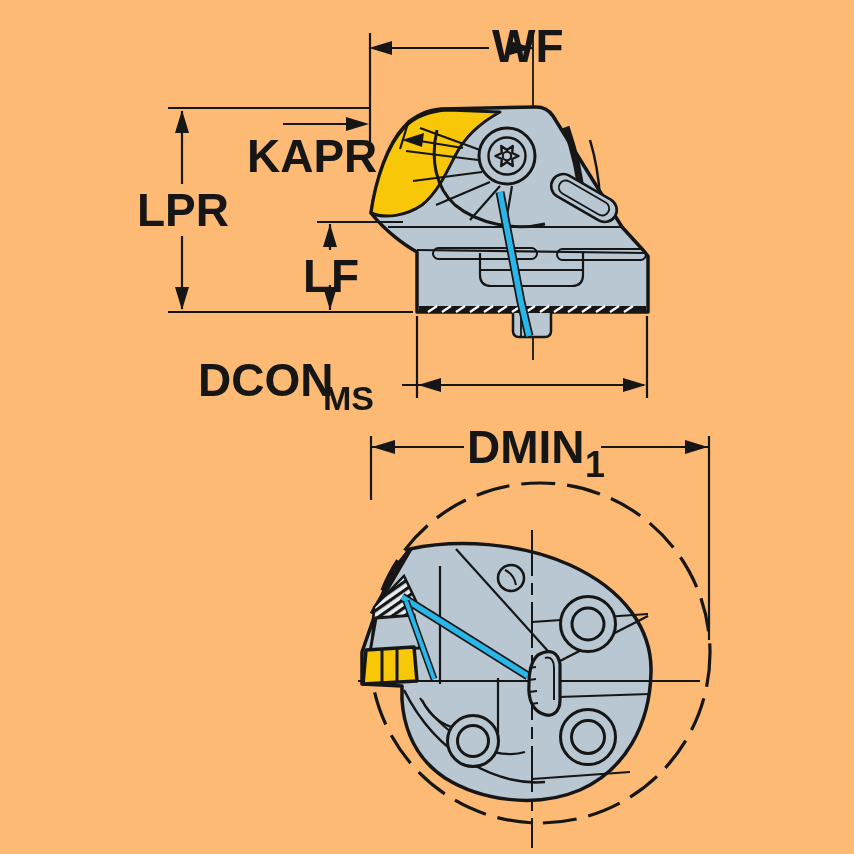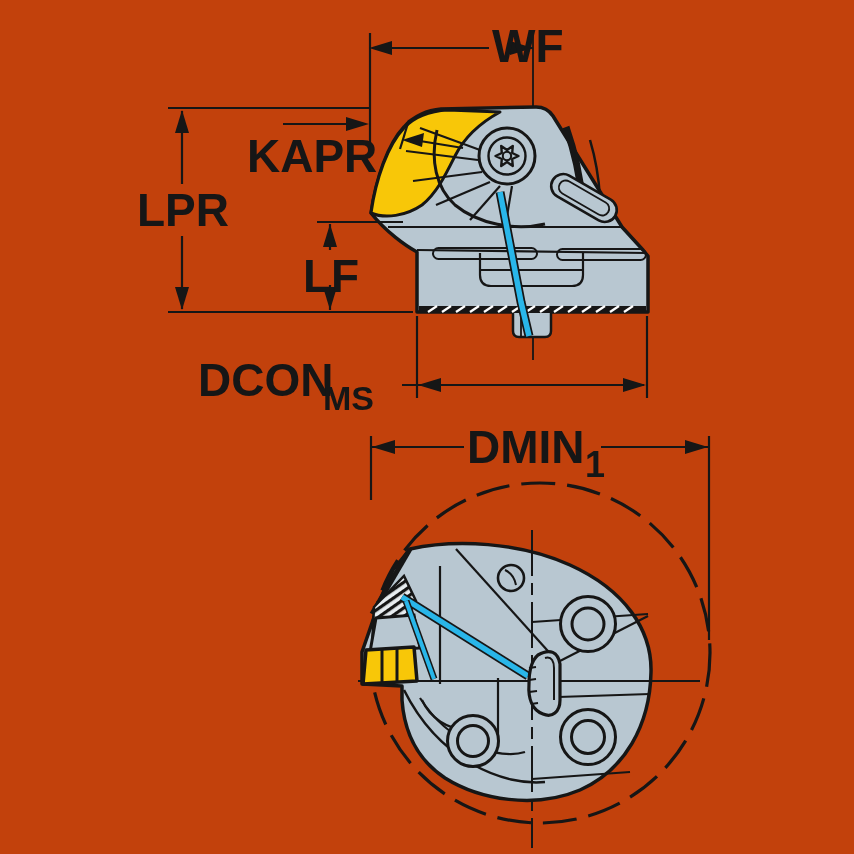--- a/index.html
+++ b/index.html
@@ -1,16 +1,16 @@
 <!DOCTYPE html>
 <html><head>
 <meta charset="utf-8">
 <style>
   html,body{margin:0;padding:0;background:#ffffff;}
-  .stage{position:relative;width:854px;height:854px;background:#c2410c;overflow:hidden;}
+  .stage{position:relative;width:854px;height:854px;background:#fdba74;overflow:hidden;}
   svg{display:block;}
   .dim-label{font:700 46px "Liberation Sans","DejaVu Sans",sans-serif;fill:#161616;}
   .dim-sub{font:700 34px "Liberation Sans","DejaVu Sans",sans-serif;fill:#161616;}
   .dim-sub-lg{font:700 36px "Liberation Sans","DejaVu Sans",sans-serif;fill:#161616;}
   .ln{stroke:#161616;fill:none;}
   .body-fill{fill:#b8c7d1;}
   .arrow{fill:#161616;stroke:none;}
 </style>
 </head>
 <body>

